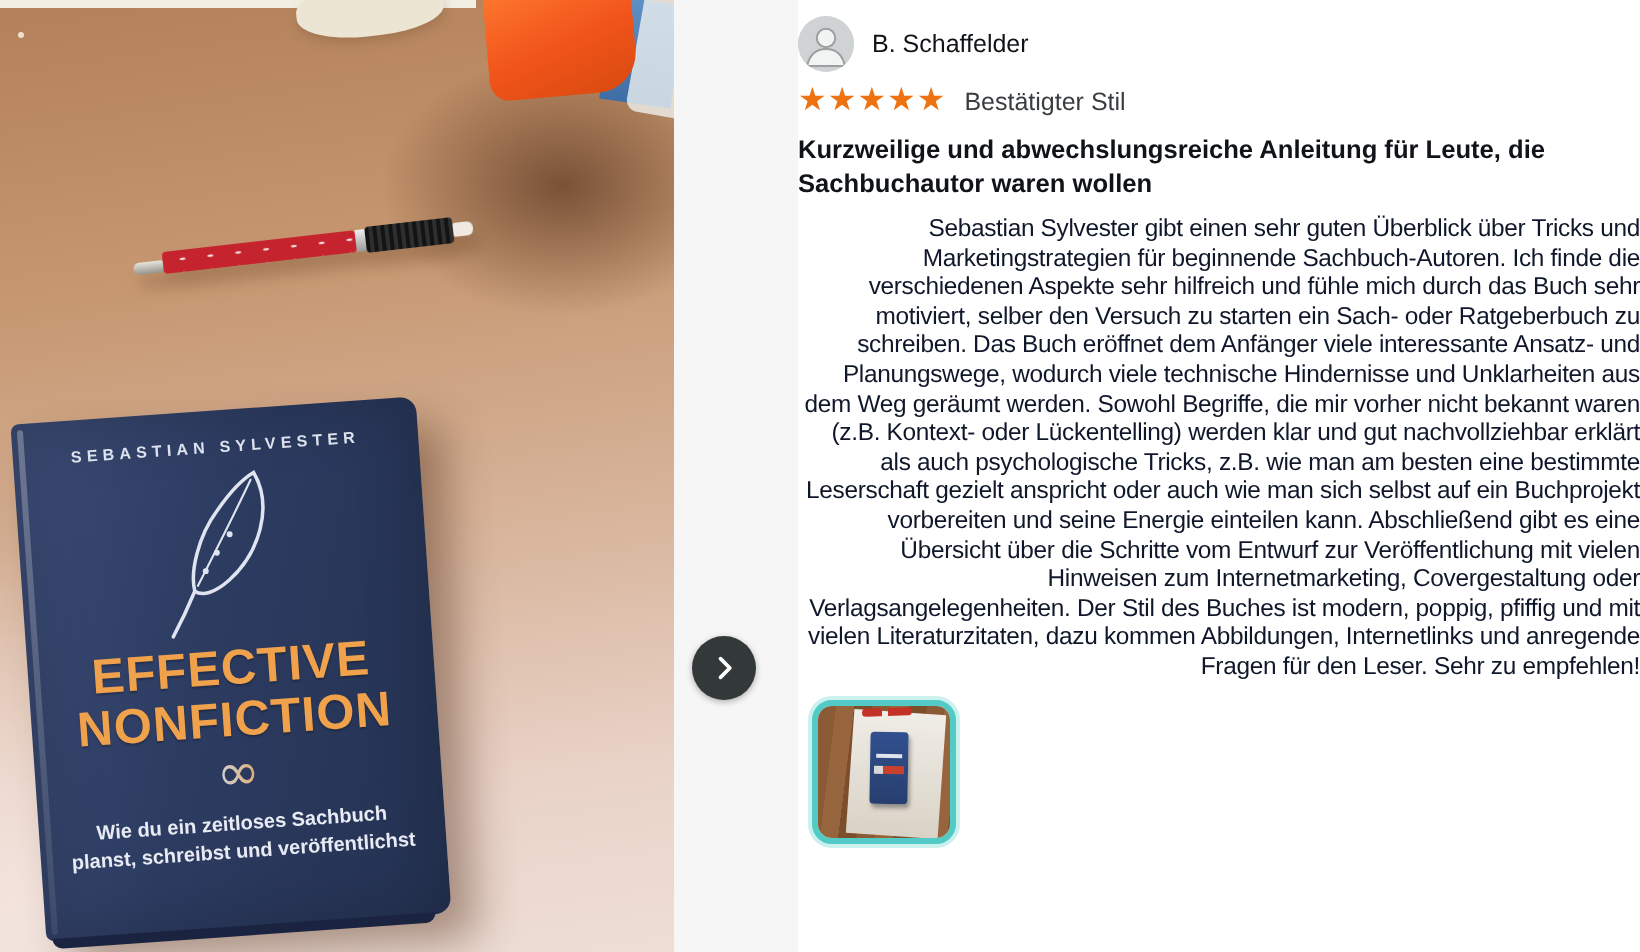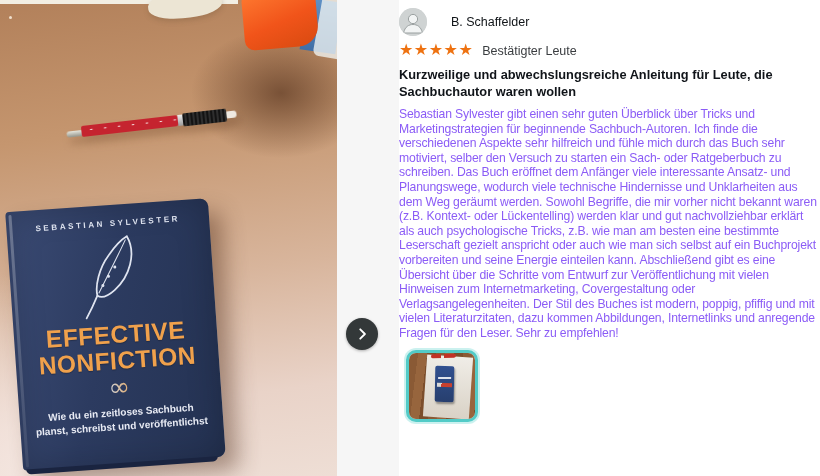--- a/index.html
+++ b/index.html
@@ -53,28 +53,28 @@
   .book-sub.first{margin-top:7px;}
 
   
   .gutter{position:absolute;left:337px;top:0;width:62px;height:476px;background:#f6f6f6;}
   .next-btn{position:absolute;left:346px;top:318px;width:32px;height:32px;border:none;border-radius:50%;
     background:#333839;display:flex;align-items:center;justify-content:center;cursor:pointer;padding:0;
     box-shadow:0 1px 3px rgba(0,0,0,.3);}
 
   
   .review{position:absolute;left:399px;top:7px;width:421px;color:#16191d;}
-  .reviewer-row{display:flex;align-items:center;gap:24px;height:30px;cursor:pointer;}
+  .reviewer-row{display:flex;align-items:center;gap:9px;height:30px;cursor:pointer;}
   .avatar{width:28px;height:28px;border-radius:50%;background:#cfd3d3;overflow:hidden;flex:0 0 auto;}
   .reviewer-name{font-size:12.5px;color:#101418;}
   .stars-row{display:flex;align-items:center;gap:9px;margin-top:5px;height:17px;}
   .stars{font-family:"DejaVu Sans",sans-serif;font-size:16px;letter-spacing:.5px;color:#ee7211;line-height:16px;margin-top:-2px;}
   .verified{font-size:12.5px;color:#3a3d40;}
   .review-title{margin:8px 0 0;font-size:12.8px;line-height:16.5px;font-weight:700;color:#101419;width:403px;}
-  .review-body{margin:7px 0 0;font-size:12.2px;line-height:14.6px;letter-spacing:-.15px;color:#8b5cf6;width:421px;}
+  .review-body{margin:7px 0 0;font-size:12.2px;line-height:14.6px;letter-spacing:-.15px;color:#0f172a;width:421px;text-align:right;}
 
   
   .thumb{position:relative;display:block;margin:9px 0 0 7px;width:72px;height:72px;padding:0;border:3px solid #52cbc7;
     border-radius:10px;overflow:hidden;cursor:pointer;background:#fff;box-shadow:0 0 0 2px rgba(140,225,220,.45);}
   .thumb-photo{position:absolute;inset:0;
     background:repeating-linear-gradient(97deg,#8a5a35 0 9px,#97653d 9px 18px,#7c4e2b 18px 27px);}
   .thumb-paper{position:absolute;left:24%;top:5%;width:70%;height:94%;transform:rotate(4deg);
     background:linear-gradient(180deg,#f0ede7,#d9d2c6);}
   .thumb-book{position:absolute;left:40%;top:21%;width:29%;height:55%;border-radius:2px;transform:rotate(1deg);
     background:linear-gradient(180deg,#31508f,#273f6e);box-shadow:1px 2px 2px rgba(0,0,0,.35);}
@@ -144,21 +144,21 @@
           <circle cx="14" cy="14" r="14" fill="#cfd3d3"></circle>
           <circle cx="14" cy="11" r="4.6" fill="#f2f4f4" stroke="#9aa0a0" stroke-width="1"></circle>
           <path d="M4.5 25 C6 18.5 10 16.5 14 16.5 C18 16.5 22 18.5 23.5 25 Z" fill="#f2f4f4" stroke="#9aa0a0" stroke-width="1"></path>
         </svg>
       </span>
       <span class="reviewer-name">B. Schaffelder</span>
     </div>
 
     <div class="stars-row">
       <span class="stars">★★★★★</span>
-      <span class="verified">Bestätigter Leute</span>
+      <span class="verified">Bestätigter Stil</span>
     </div>
 
     <h3 class="review-title">Kurzweilige und abwechslungsreiche Anleitung für Leute, die Sachbuchautor waren wollen</h3>
 
     <p class="review-body">Sebastian Sylvester gibt einen sehr guten Überblick über Tricks und Marketingstrategien für beginnende Sachbuch-Autoren. Ich finde die verschiedenen Aspekte sehr hilfreich und fühle mich durch das Buch sehr motiviert, selber den Versuch zu starten ein Sach- oder Ratgeberbuch zu schreiben. Das Buch eröffnet dem Anfänger viele interessante Ansatz- und Planungswege, wodurch viele technische Hindernisse und Unklarheiten aus dem Weg geräumt werden. Sowohl Begriffe, die mir vorher nicht bekannt waren (z.B. Kontext- oder Lückentelling) werden klar und gut nachvollziehbar erklärt als auch psychologische Tricks, z.B. wie man am besten eine bestimmte Leserschaft gezielt anspricht oder auch wie man sich selbst auf ein Buchprojekt vorbereiten und seine Energie einteilen kann. Abschließend gibt es eine Übersicht über die Schritte vom Entwurf zur Veröffentlichung mit vielen Hinweisen zum Internetmarketing, Covergestaltung oder Verlagsangelegenheiten. Der Stil des Buches ist modern, poppig, pfiffig und mit vielen Literaturzitaten, dazu kommen Abbildungen, Internetlinks und anregende Fragen für den Leser. Sehr zu empfehlen!</p>
 
     <button class="thumb">
       <span class="thumb-photo"></span>
       <span class="thumb-paper"></span>
       <span class="thumb-pen"></span>

